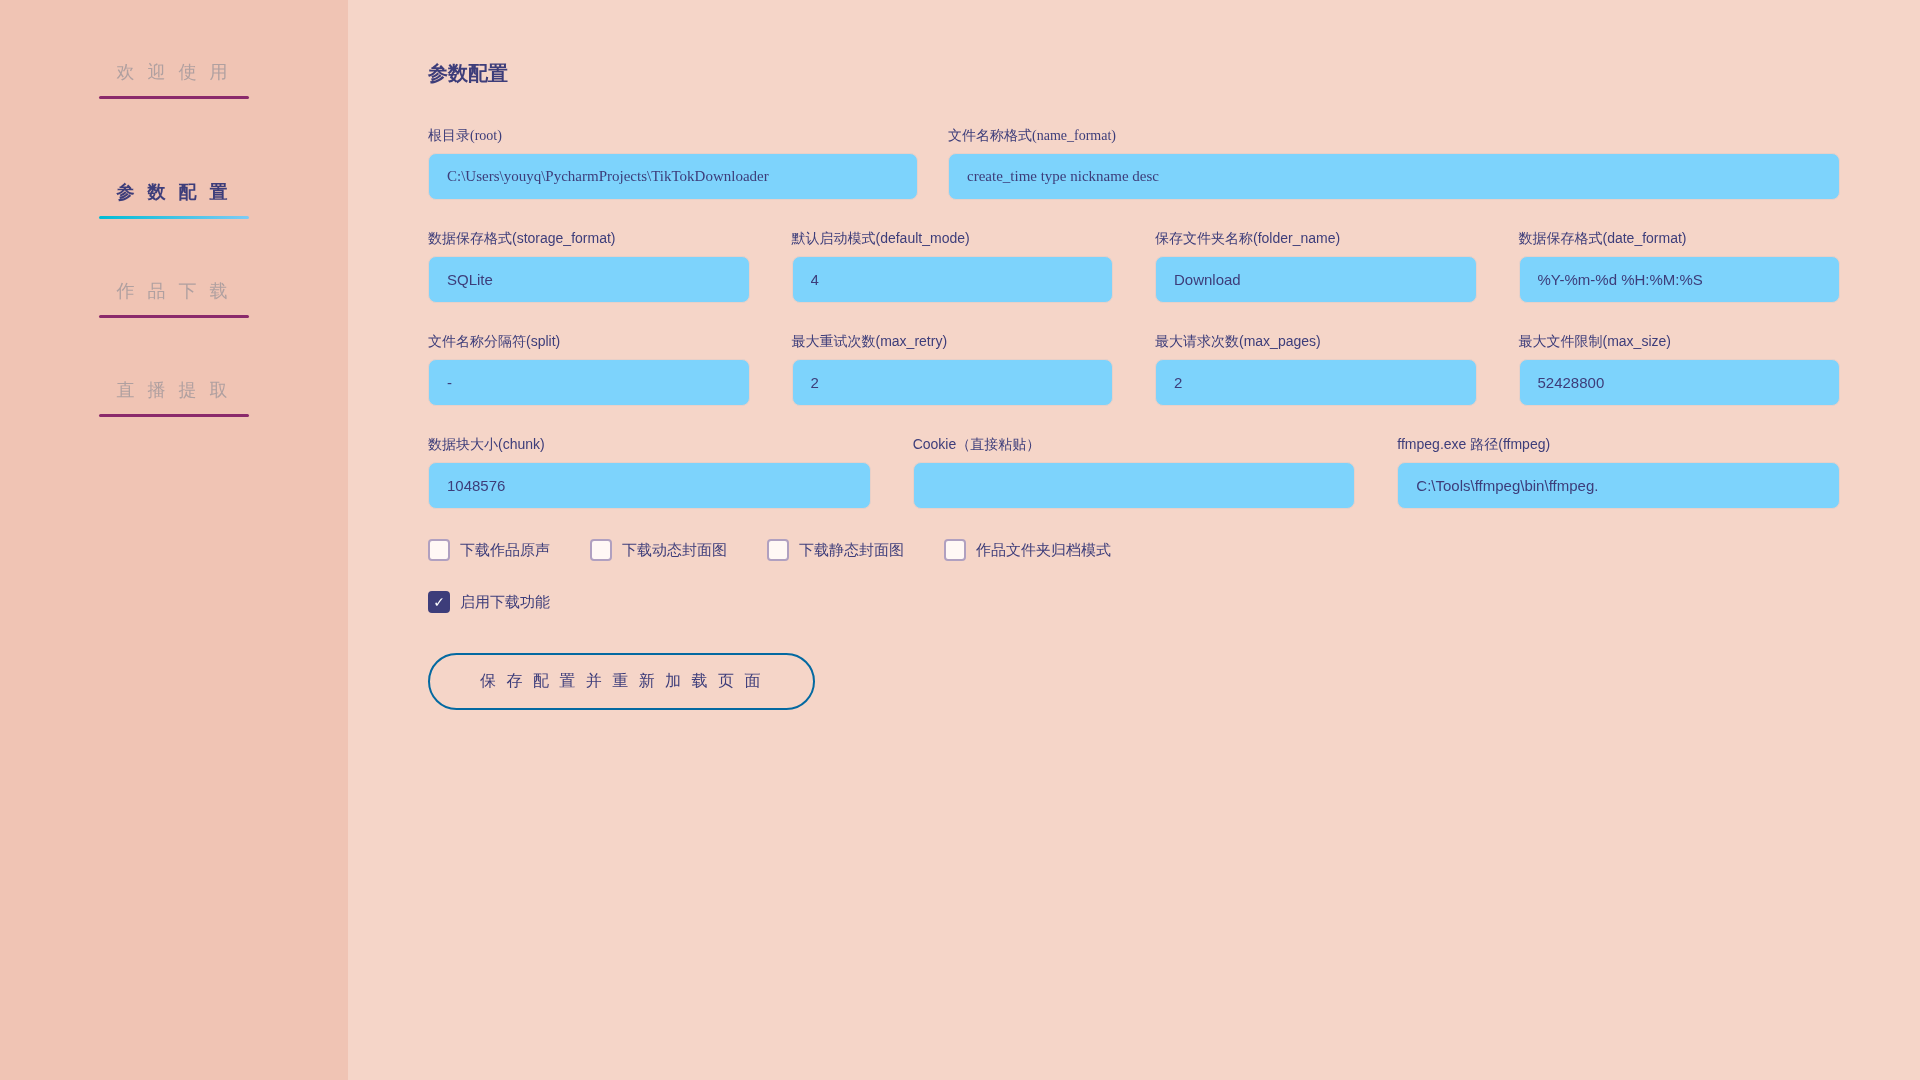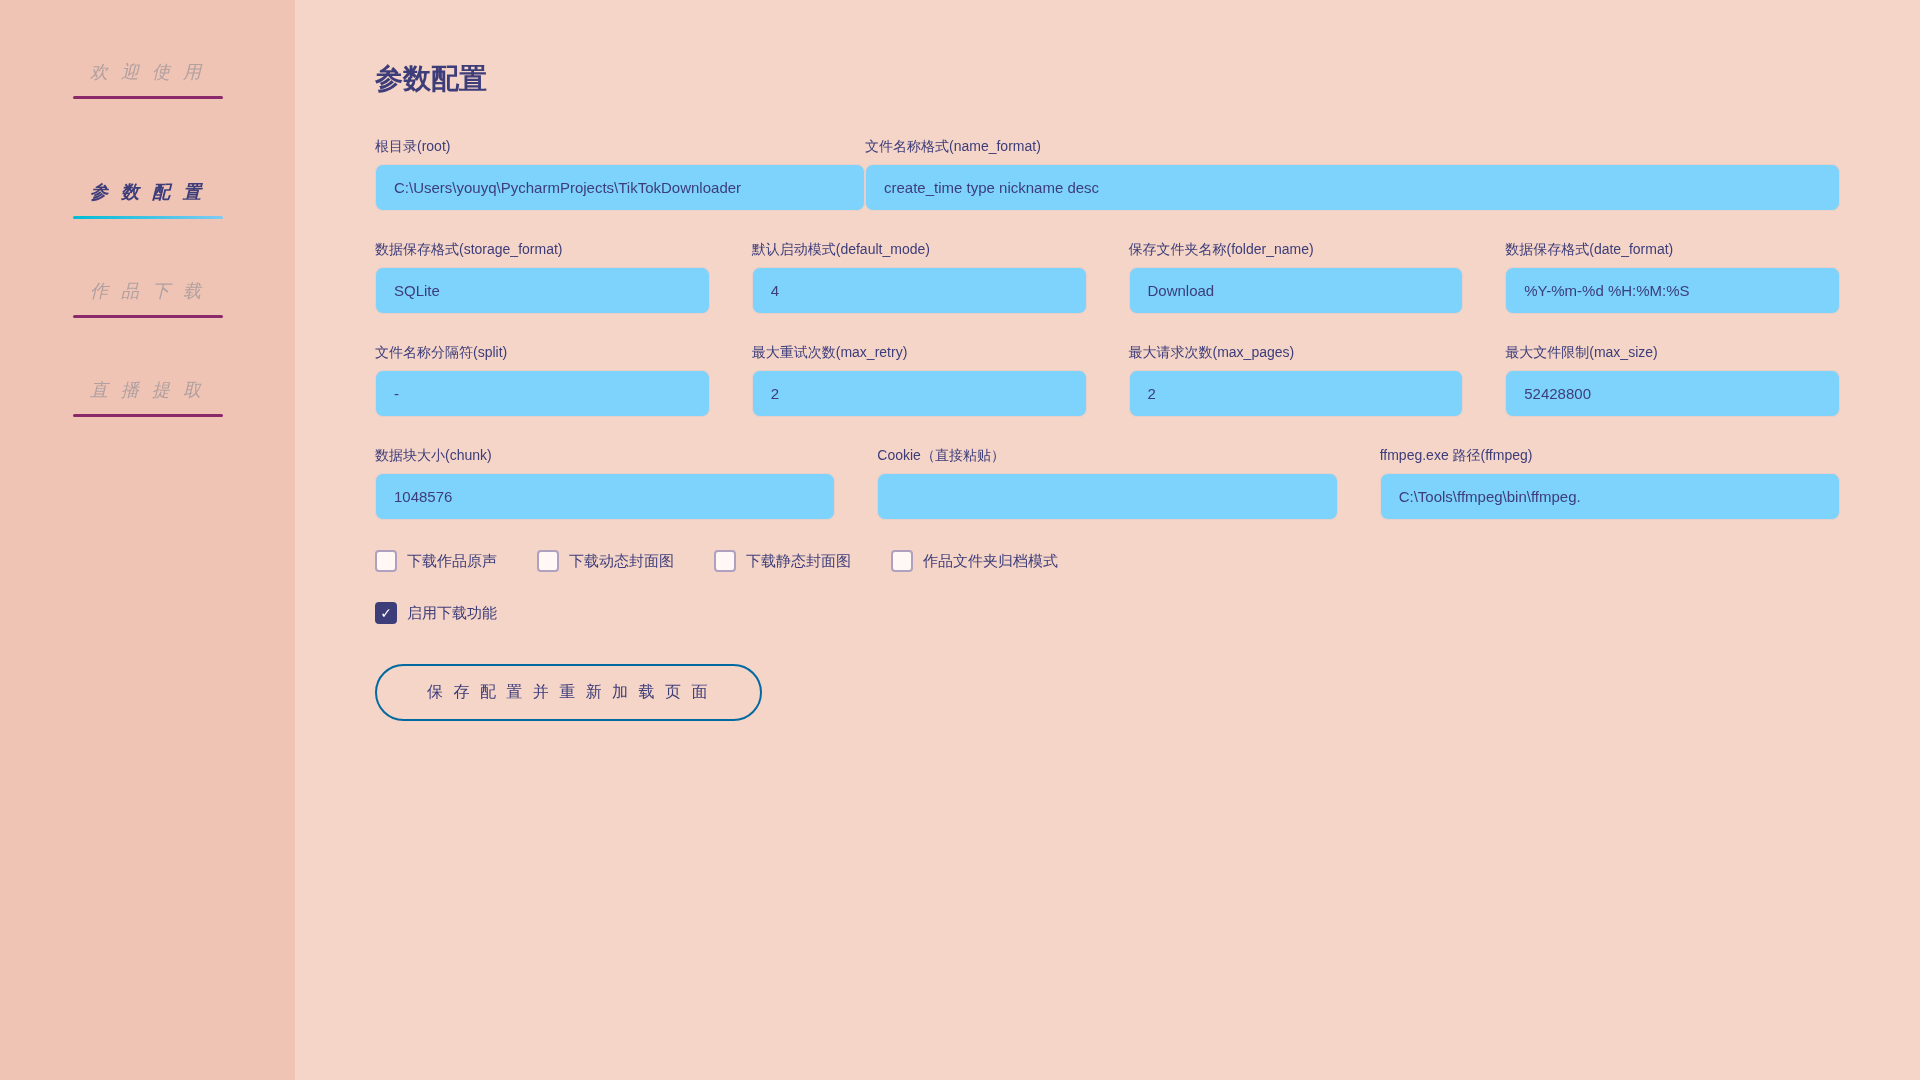--- a/index.html
+++ b/index.html
@@ -7,30 +7,29 @@
       width: 1920px;
       height: 1080px;
       background: #f5d5c8;
       font-family: 'Microsoft YaHei', 'PingFang SC', sans-serif;
       display: flex;
       overflow: hidden;
     }
 
     
     .sidebar {
-      width: 295px;
+      width: 348px;
       min-height: 1080px;
       background: #f0c4b4;
       display: flex;
       flex-direction: column;
       align-items: center;
       padding-top: 60px;
       gap: 60px;
       flex-shrink: 0;
-      font-style: italic;
     }
 
     .sidebar-item {
       display: flex;
       flex-direction: column;
       align-items: center;
       gap: 12px;
       cursor: pointer;
       width: 100%;
     }
@@ -59,21 +58,21 @@
     }
 
     
     .main {
       flex: 1;
       padding: 60px 80px;
       overflow-y: auto;
     }
 
     .page-title {
-      font-size: 28px;
+      font-size: 20px;
       color: #3d3d7a;
       font-weight: 600;
       margin-bottom: 40px;
     }
 
     .form-section {
       display: flex;
       flex-direction: column;
       gap: 30px;
     }
@@ -98,20 +97,22 @@
       font-size: 15px;
       color: #3d3d7a;
       outline: none;
       font-family: inherit;
       width: 100%;
     }
 
     
     .row-two-big {
       display: flex;
+      gap: 30px;
+      font-family: Liberation Serif, serif;
     }
 
     .col-left-big {
       width: 490px;
     }
 
     .col-right-big {
       flex: 1;
     }
 

